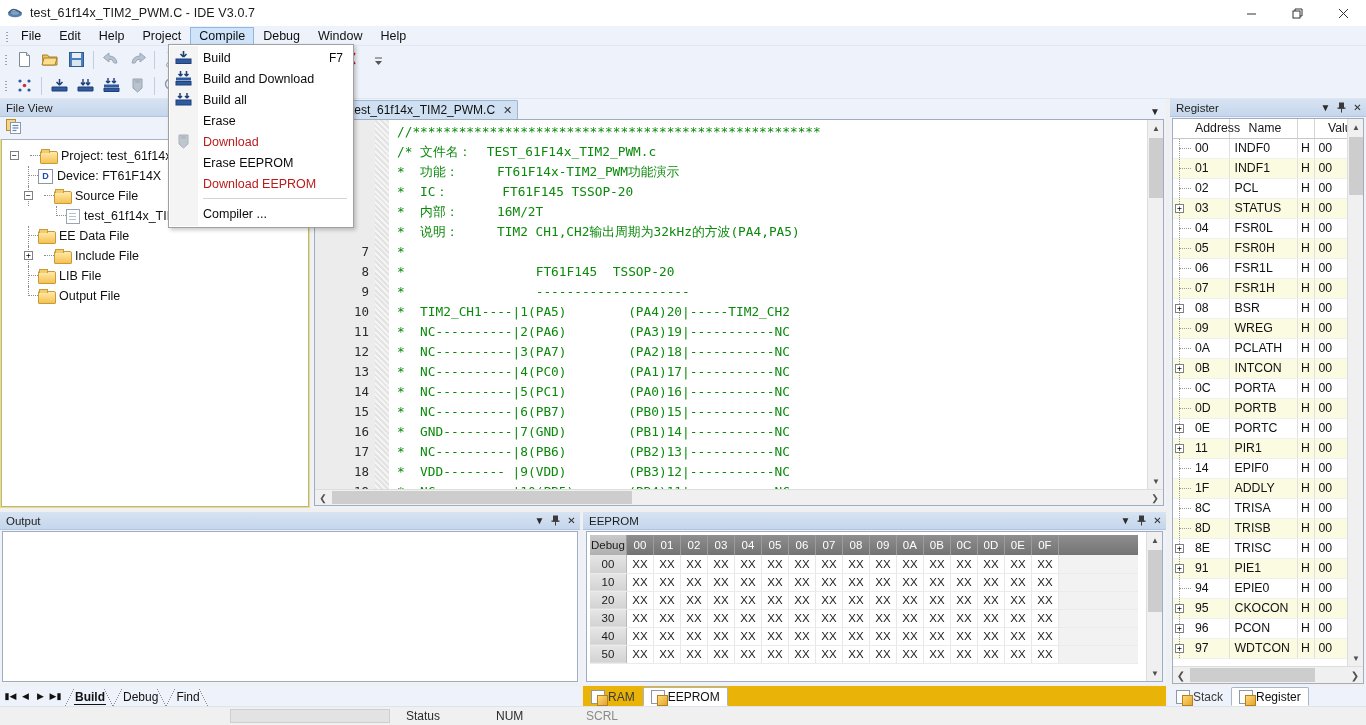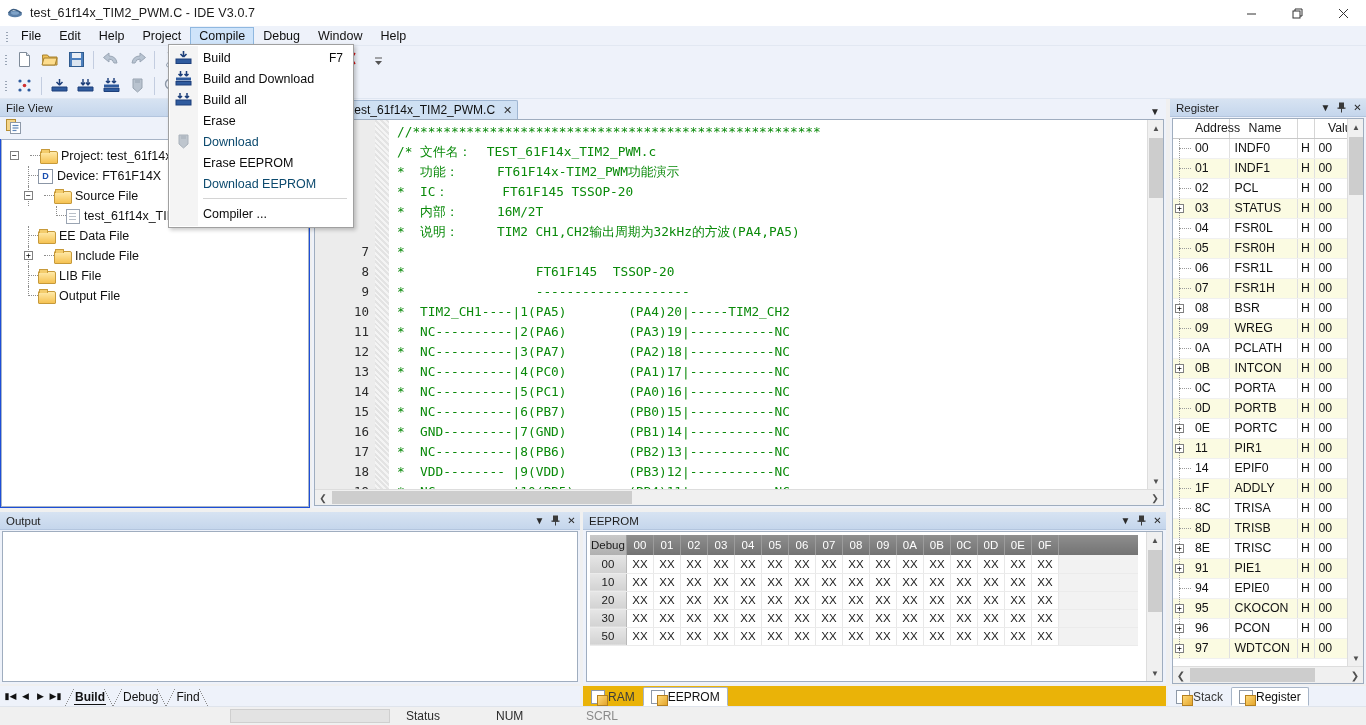--- a/index.html
+++ b/index.html
@@ -91,21 +91,21 @@
   }
   .dd-gutter {
     position: absolute; left: 1px; top: 1px; width: 28px; bottom: 1px;
     background: #f4f4f4;
   }
   .dd-item {
     position: relative; height: 21px; display: flex; align-items: center;
     padding-left: 34px; font-size: 12.5px; color: #0b0b0b;
     z-index: 2;
   }
-  .dd-item.disabled { color: #0c4a6e; }
+  .dd-item.disabled { color: #b91c1c; }
   .dd-shortcut { position: absolute; right: 10px; font-size: 12px; }
   .dd-icon {
     position: absolute; left: 4px; top: 2px; width: 21px; height: 17px;
   }
   .dd-sep {
     position: relative; z-index: 2;
     margin: 4px 6px 4px 34px; height: 1px; background: #d4d4d4;
   }
 
   
@@ -119,21 +119,21 @@
   }
   .panel-hdr .spacer { flex: 1; }
   .hdr-btn {
     width: 15px; height: 15px; display: flex; align-items: center; justify-content: center;
     font-size: 10px; color: #2b2b2b; margin-right: 1px;
   }
 
   
   #fileview {
     position: absolute; left: 0; top: 99px; width: 310px; height: 409px;
-    background: #1d4ed8;
+    background: #fde047;
     display: flex; flex-direction: column;
   }
   #fileview .fv-tools {
     height: 22px; background: #eef2fa; display: flex; align-items: center; padding-left: 5px;
   }
   #fileview .fv-body {
     flex: 1; background: #ffffff; margin: 0 1px 1px 1px;
     border: 1px solid #a7b4c6; border-top: 1px solid #a7b4c6;
     overflow: hidden; position: relative;
   }
@@ -1158,20 +1158,40 @@
               <td>XX</td>
               <td>XX</td>
               <td>XX</td>
               <td>XX</td>
               <td>XX</td>
               <td>XX</td>
               <td>XX</td>
               <td class="pad"></td>
             </tr>
             <tr>
+              <td class="rowh">40</td>
+              <td>XX</td>
+              <td>XX</td>
+              <td>XX</td>
+              <td>XX</td>
+              <td>XX</td>
+              <td>XX</td>
+              <td>XX</td>
+              <td>XX</td>
+              <td>XX</td>
+              <td>XX</td>
+              <td>XX</td>
+              <td>XX</td>
+              <td>XX</td>
+              <td>XX</td>
+              <td>XX</td>
+              <td>XX</td>
+              <td class="pad"></td>
+            </tr>
+            <tr>
               <td class="rowh">50</td>
               <td>XX</td>
               <td>XX</td>
               <td>XX</td>
               <td>XX</td>
               <td>XX</td>
               <td>XX</td>
               <td>XX</td>
               <td>XX</td>
               <td>XX</td>

